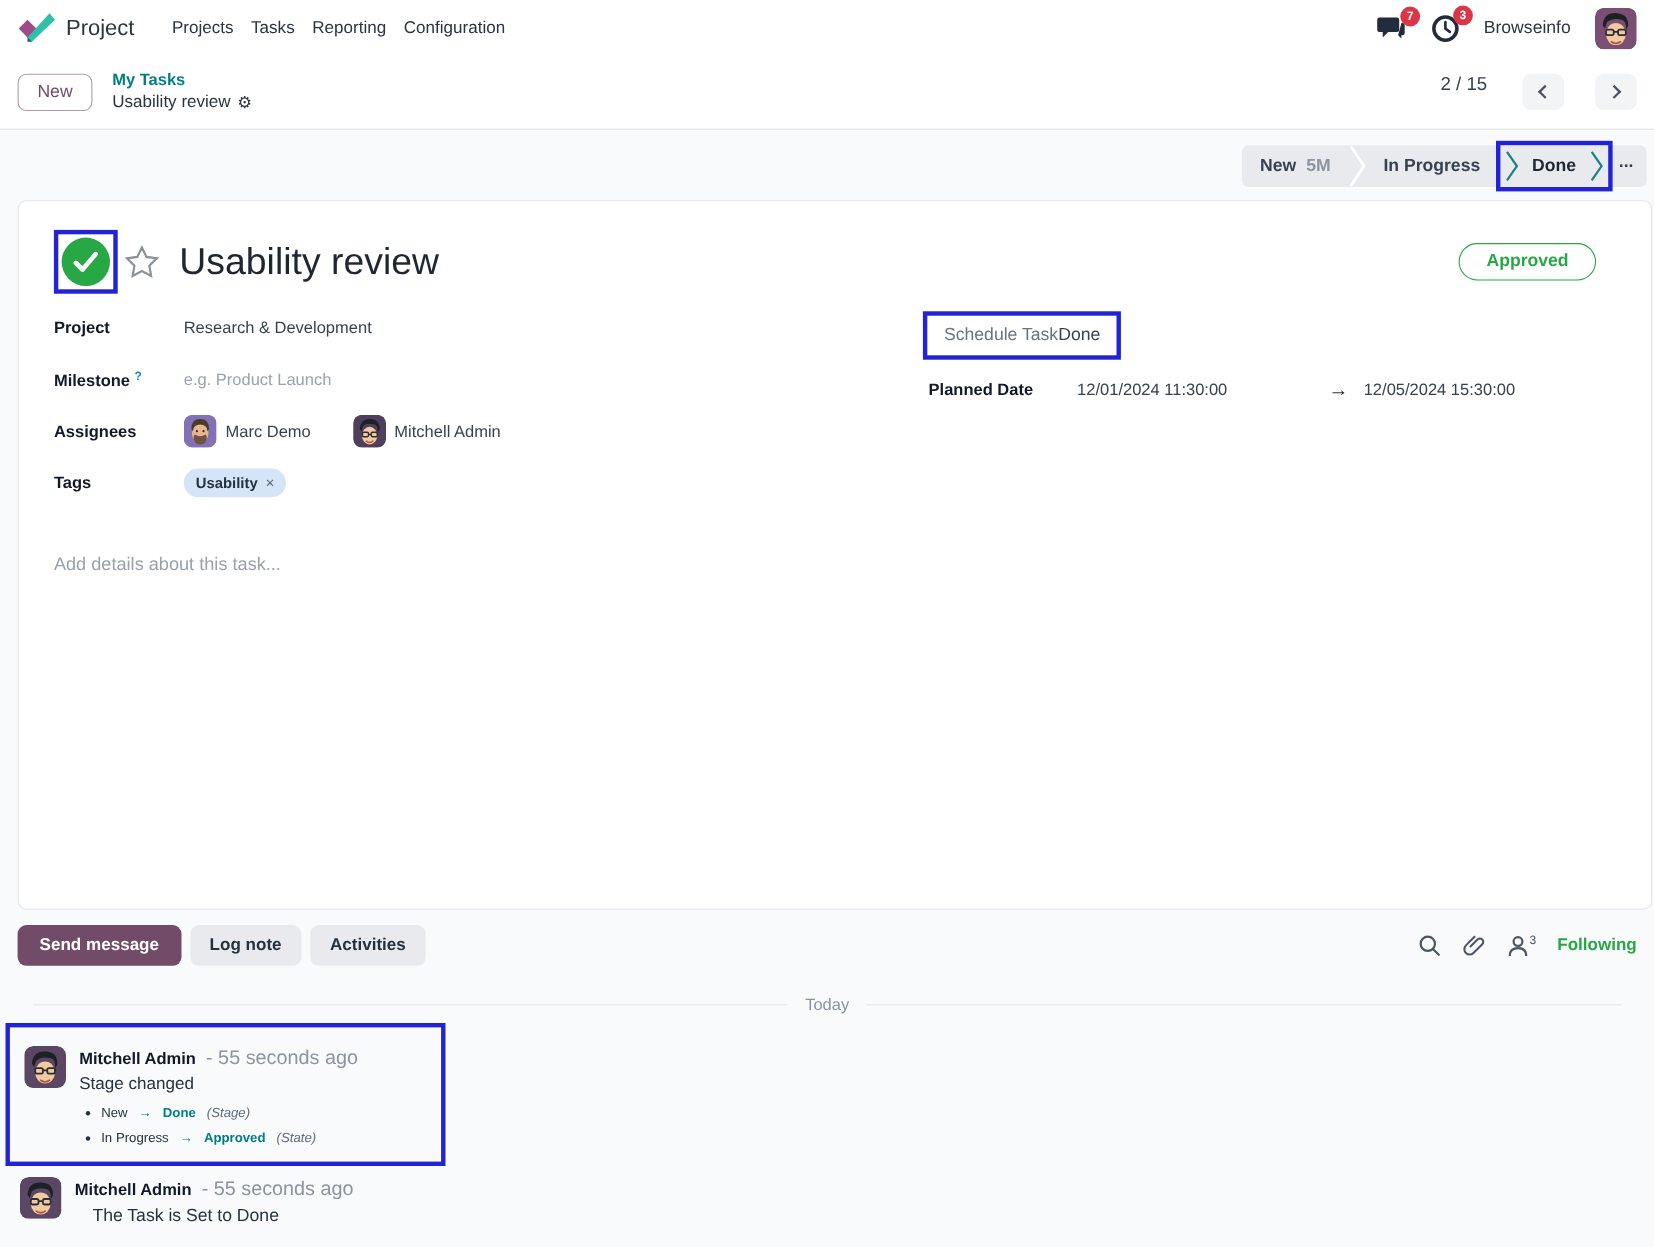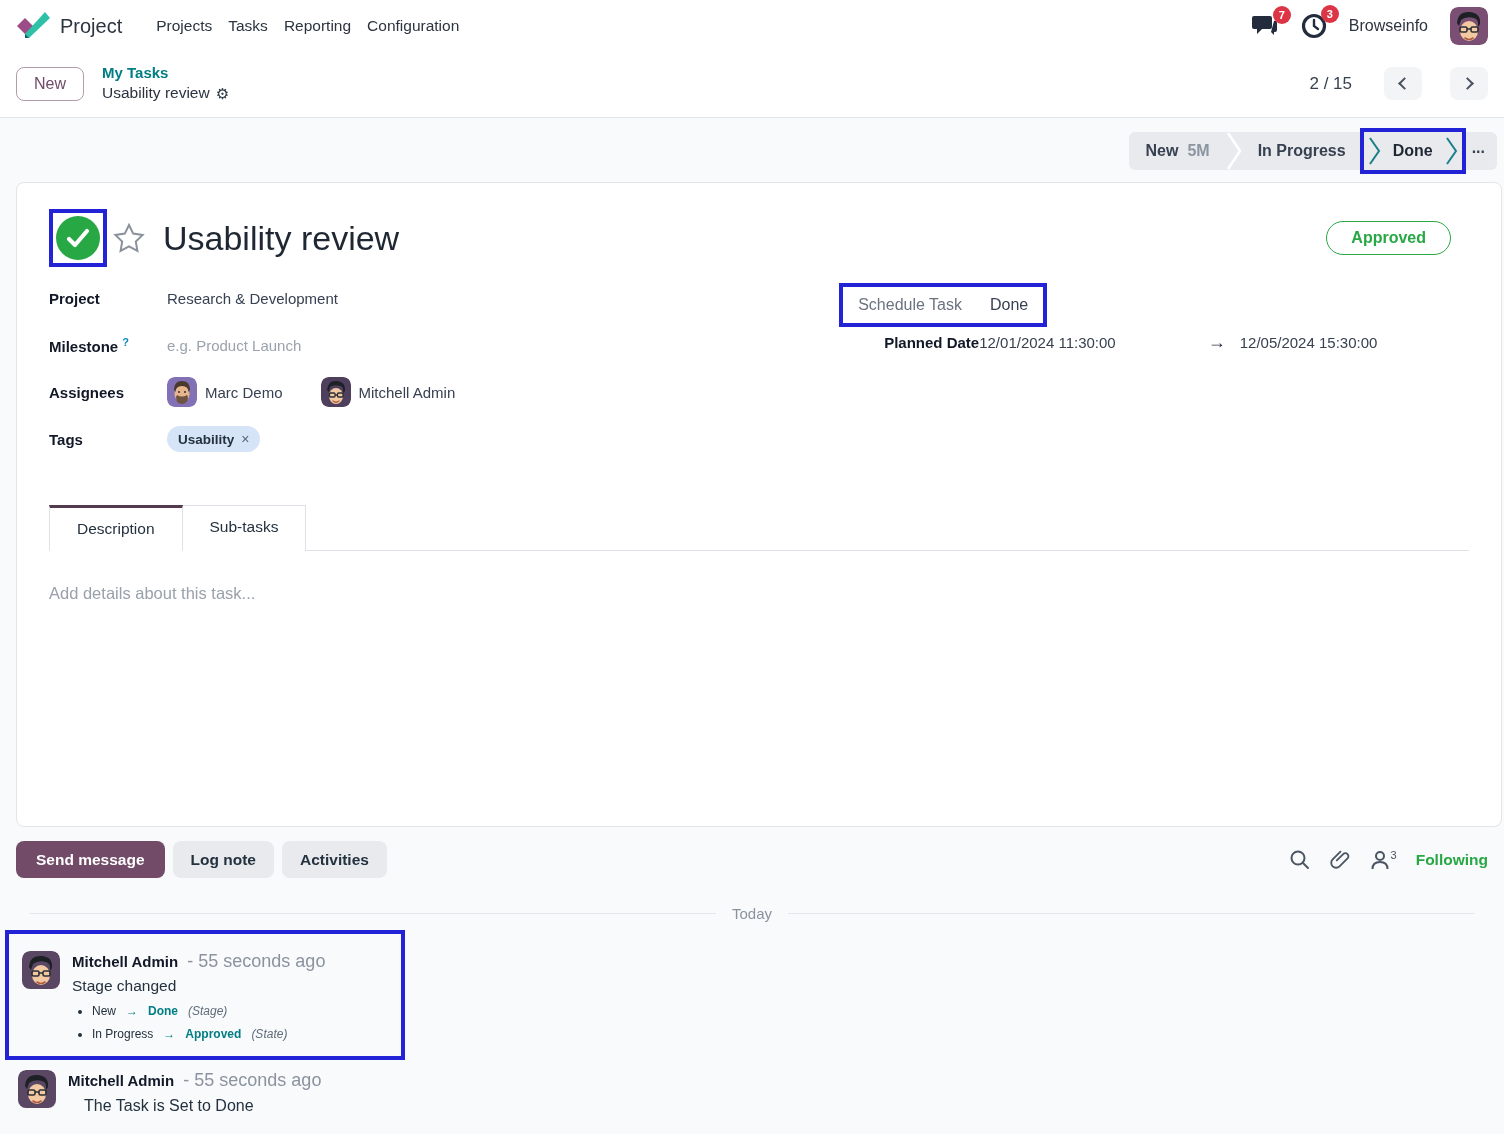--- a/index.html
+++ b/index.html
@@ -24,21 +24,21 @@
   .avatar { border-radius:8px; overflow:hidden; flex:none; }
   
   .crumb-row { background:#fff; border-bottom:1px solid #e2e5e9; display:flex; align-items:center;
                padding:11px 16px 13px; }
   .btn-new { background:#fff; border:1px solid #b49cab; color:#714b67; font-size:16px; font-weight:500;
              padding:7px 17px; border-radius:8px; cursor:pointer; }
   .crumbs { margin-left:18px; line-height:1.35; }
   .crumb-parent { color:#017e84; font-weight:700; font-size:15px; cursor:pointer; }
   .crumb-current { color:#2b3440; font-size:15.5px; display:flex; align-items:center; gap:6px; }
   .gear { color:#2b3440; font-size:15px; cursor:pointer; }
-  .pager { margin-left:auto; display:flex; align-items:center; gap:28px; }
+  .pager { margin-left:auto; display:flex; align-items:flex-start; gap:28px; }
   .pager-count { font-size:17px; color:#374151; margin-right:4px; }
   .pager-btn { width:38px; height:33px; background:#f3f4f6; border:none; border-radius:8px;
                display:flex; align-items:center; justify-content:center; cursor:pointer; }
   .chev { width:9px; height:9px; border-right:2px solid #4a5160; border-top:2px solid #4a5160; }
   .chev.left { transform:rotate(-135deg); margin-left:3px; }
   .chev.right { transform:rotate(45deg); margin-right:3px; }
   
   .stage-row { display:flex; justify-content:flex-end; padding:14px 7px 0 0; }
   .stagebar { background:#e8eaed; border-radius:6px; height:38px; display:flex; align-items:center;
               font-size:16px; color:#374151; }
@@ -66,24 +66,24 @@
   .col-right { width:44%; }
   .frow { display:flex; align-items:center; margin-bottom:17px; min-height:30px; }
   .flabel { width:118px; font-weight:700; color:#111827; flex:none; }
   .flabel sup { color:#0d8abc; font-size:11px; font-weight:700; }
   .fvalue { color:#374151; cursor:pointer; }
   .placeholder { color:#9aa2ad; cursor:text; }
   .assignee { display:flex; align-items:center; gap:8px; margin-right:38px; cursor:pointer; }
   .tag { background:#d6e4f7; color:#24313f; font-weight:700; font-size:13.5px; padding:5px 11px;
          border-radius:999px; display:inline-flex; align-items:center; gap:7px; cursor:pointer; }
   .tag-x { color:#5b6777; font-weight:400; font-size:14px; cursor:pointer; }
-  .sched-wrap { display:inline-flex; align-items:center; gap:28px; padding:9px 15px; margin:0 0 0 -5px; }
+  .sched-wrap { display:inline-flex; align-items:center; padding:9px 15px; margin:0 0 12px -5px; }
   .sched-label { color:#6b7280; font-size:16px; }
   .sched-value { color:#374151; font-size:16px; cursor:pointer; }
-  .dates { display:flex; align-items:center;text-align:right; }
+  .dates { display:flex; align-items:center; }
   .date-arrow { margin:0 14px 0 92px; color:#2b3440; font-size:18px; }
   
   .tabs { margin-top:34px; display:flex; border-bottom:1px solid #dee2e6; }
   .tab { padding:12px 27px; font-size:15.5px; color:#24313f; cursor:pointer; background:#fff;
          border:1px solid #dee2e6; border-bottom:none; margin-bottom:-1px; }
   .tab.active { border-top:3px solid #533a4d; border-bottom:1px solid #fff; font-weight:400; }
   .tab.inactive { border-left:none; }
   .notebook { padding:33px 0; }
   .desc-placeholder { color:#98a1ac; font-size:16.5px; cursor:text; }
   
@@ -280,24 +280,20 @@
       </div>
       <div class="frow dates">
         <span class="flabel" style="width:135px;">Planned Date</span>
         <span class="fvalue">12/01/2024 11:30:00</span>
         <span class="date-arrow">→</span>
         <span class="fvalue">12/05/2024 15:30:00</span>
       </div>
     </div>
   </div>
 
-  <div class="tabs">
-    <div class="tab active">Description</div>
-    <div class="tab inactive">Sub-tasks</div>
-  </div>
   <div class="notebook">
     <div class="desc-placeholder">Add details about this task...</div>
   </div>
 </div>
 
 <div class="chatter-bar">
   <button class="cbtn primary">Send message</button>
   <button class="cbtn secondary">Log note</button>
   <button class="cbtn secondary">Activities</button>
   <div class="chatter-icons">

